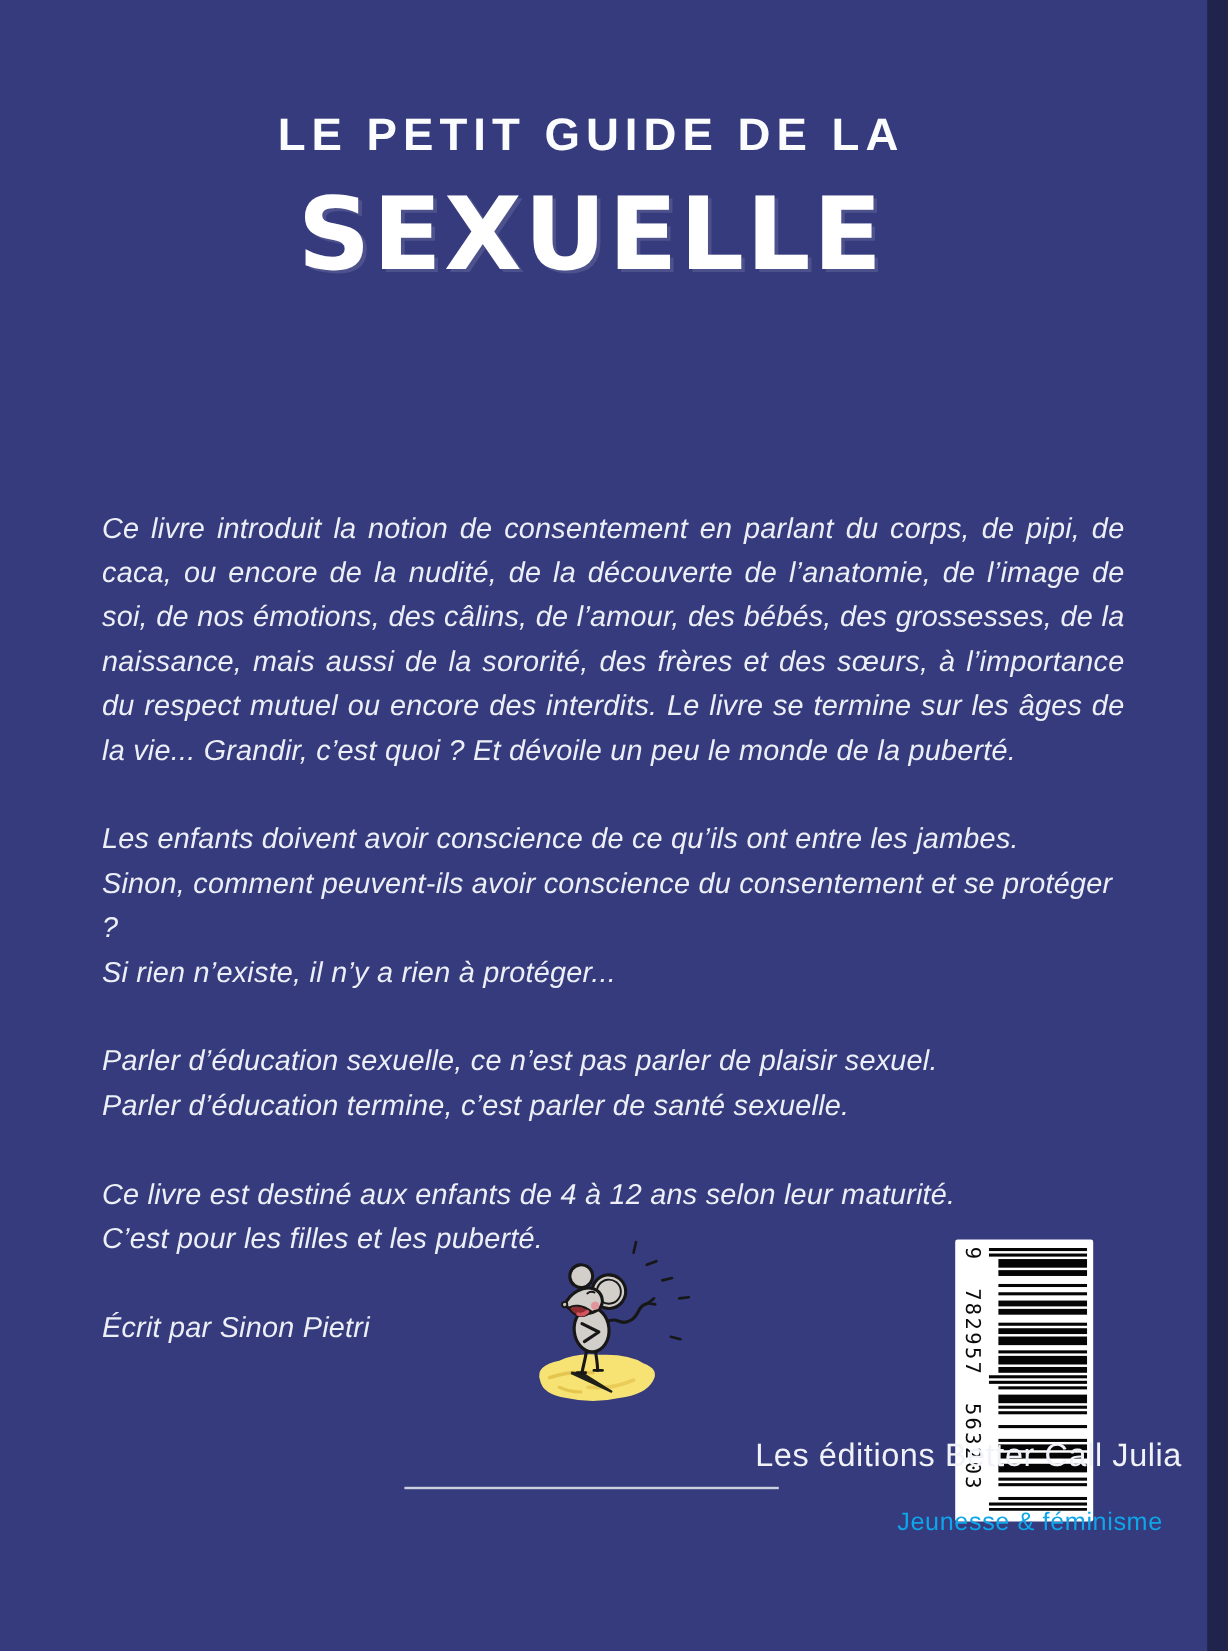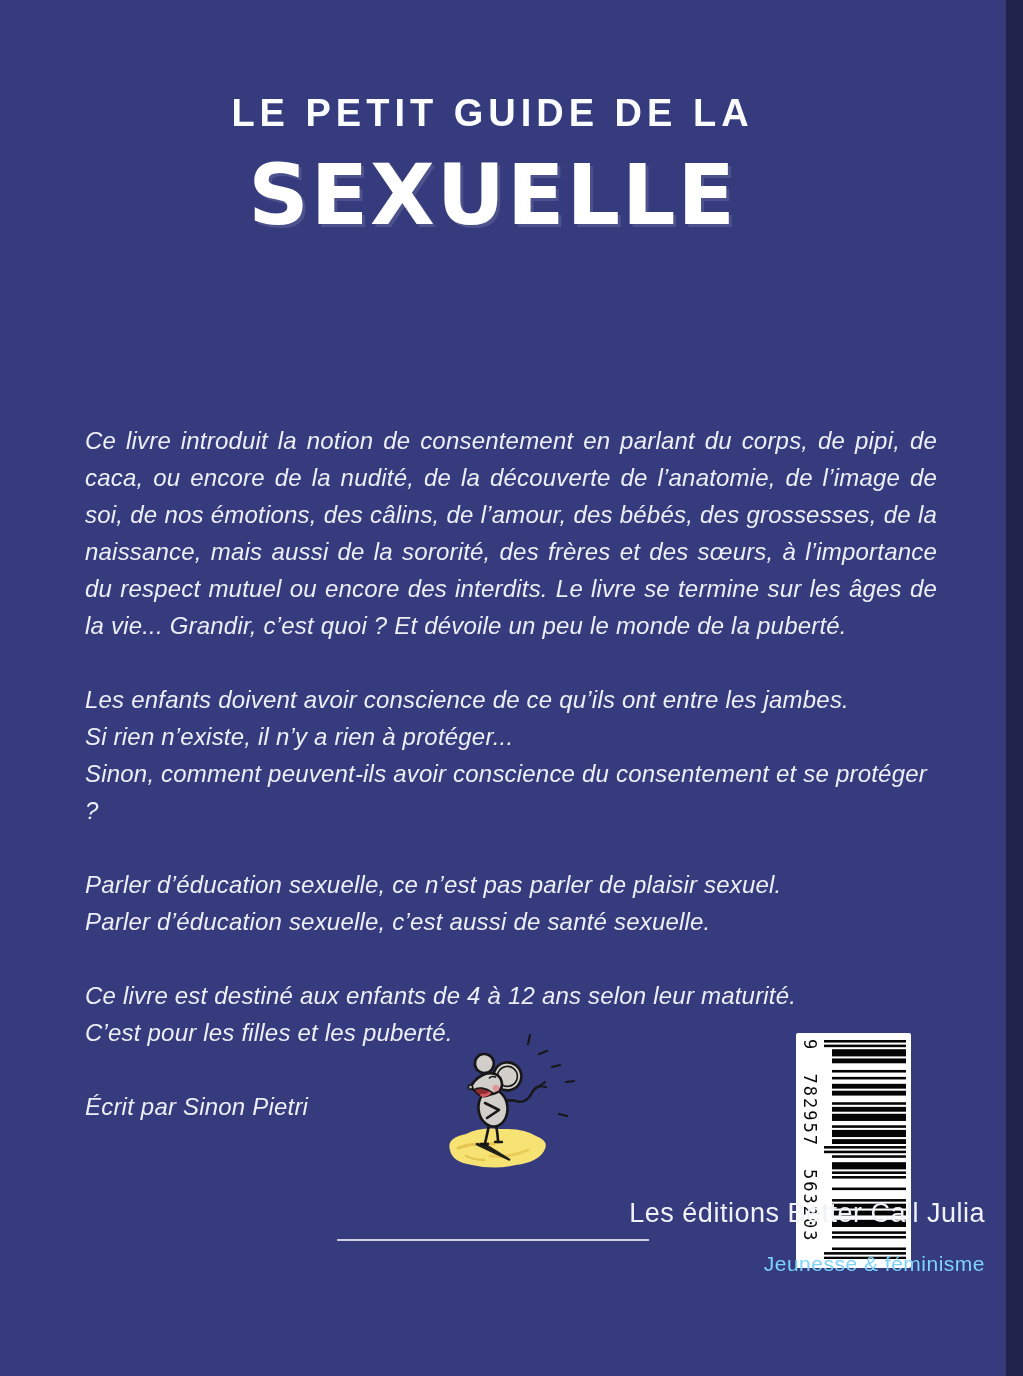--- a/index.html
+++ b/index.html
@@ -77,45 +77,45 @@
     text-align:right;color:#f0f2f8;
   }
   .publisher-name{
     font-size:27px;font-weight:400;letter-spacing:0.5px;margin:0;
   }
   .publisher-rule{
     width:312px;height:2px;background:#ccd0de;border:0;
     margin:10px auto 11px auto;
   }
   .publisher-tagline{
-    font-size:21px;letter-spacing:0.5px;margin:0;color:#7dd3fc;
+    font-size:21px;letter-spacing:0.5px;margin:16px;color:#0ea5e9;
   }
 </style>
 </head>
 <body>
 
 <div class="cover">
 
   <div class="title-block">
     <div class="kicker">LE PETIT GUIDE DE LA</div>
     <div class="big-title">SEXUELLE</div>
   </div>
 
   <div class="body-text">
     <p class="justified">
       <span class="flow">Ce livre introduit la notion de consentement en parlant du corps, de pipi, de caca, ou encore de la nudité, de la découverte de l’anatomie, de l’image de soi, de nos émotions, des câlins, de l’amour, des bébés, des grossesses, de la naissance, mais aussi de la sororité, des frères et des sœurs, à l’importance du respect mutuel ou encore des interdits. Le livre se termine sur les âges de la vie... Grandir, c’est quoi ? Et dévoile un peu le monde de la puberté.</span>
     </p>
     <p>
       <span class="line">Les enfants doivent avoir conscience de ce qu’ils ont entre les jambes.</span>
+      <span class="line">Sinon, comment peuvent-ils avoir conscience du consentement et se protéger ?</span>
       <span class="line">Si rien n’existe, il n’y a rien à protéger...</span>
-      <span class="line">Sinon, comment peuvent-ils avoir conscience du consentement et se protéger ?</span>
     </p>
     <p>
       <span class="line">Parler d’éducation sexuelle, ce n’est pas parler de plaisir sexuel.</span>
-      <span class="line">Parler d’éducation sexuelle, c’est aussi de santé sexuelle.</span>
+      <span class="line">Parler d’éducation termine, c’est parler de santé sexuelle.</span>
     </p>
     <p>
       <span class="line">Ce livre est destiné aux enfants de 4 à 12 ans selon leur maturité.</span>
       <span class="line">C’est pour les filles et les puberté.</span>
     </p>
     <p class="author-line">
       <span class="line">Écrit par Sinon Pietri</span>
     </p>
   </div>
 

